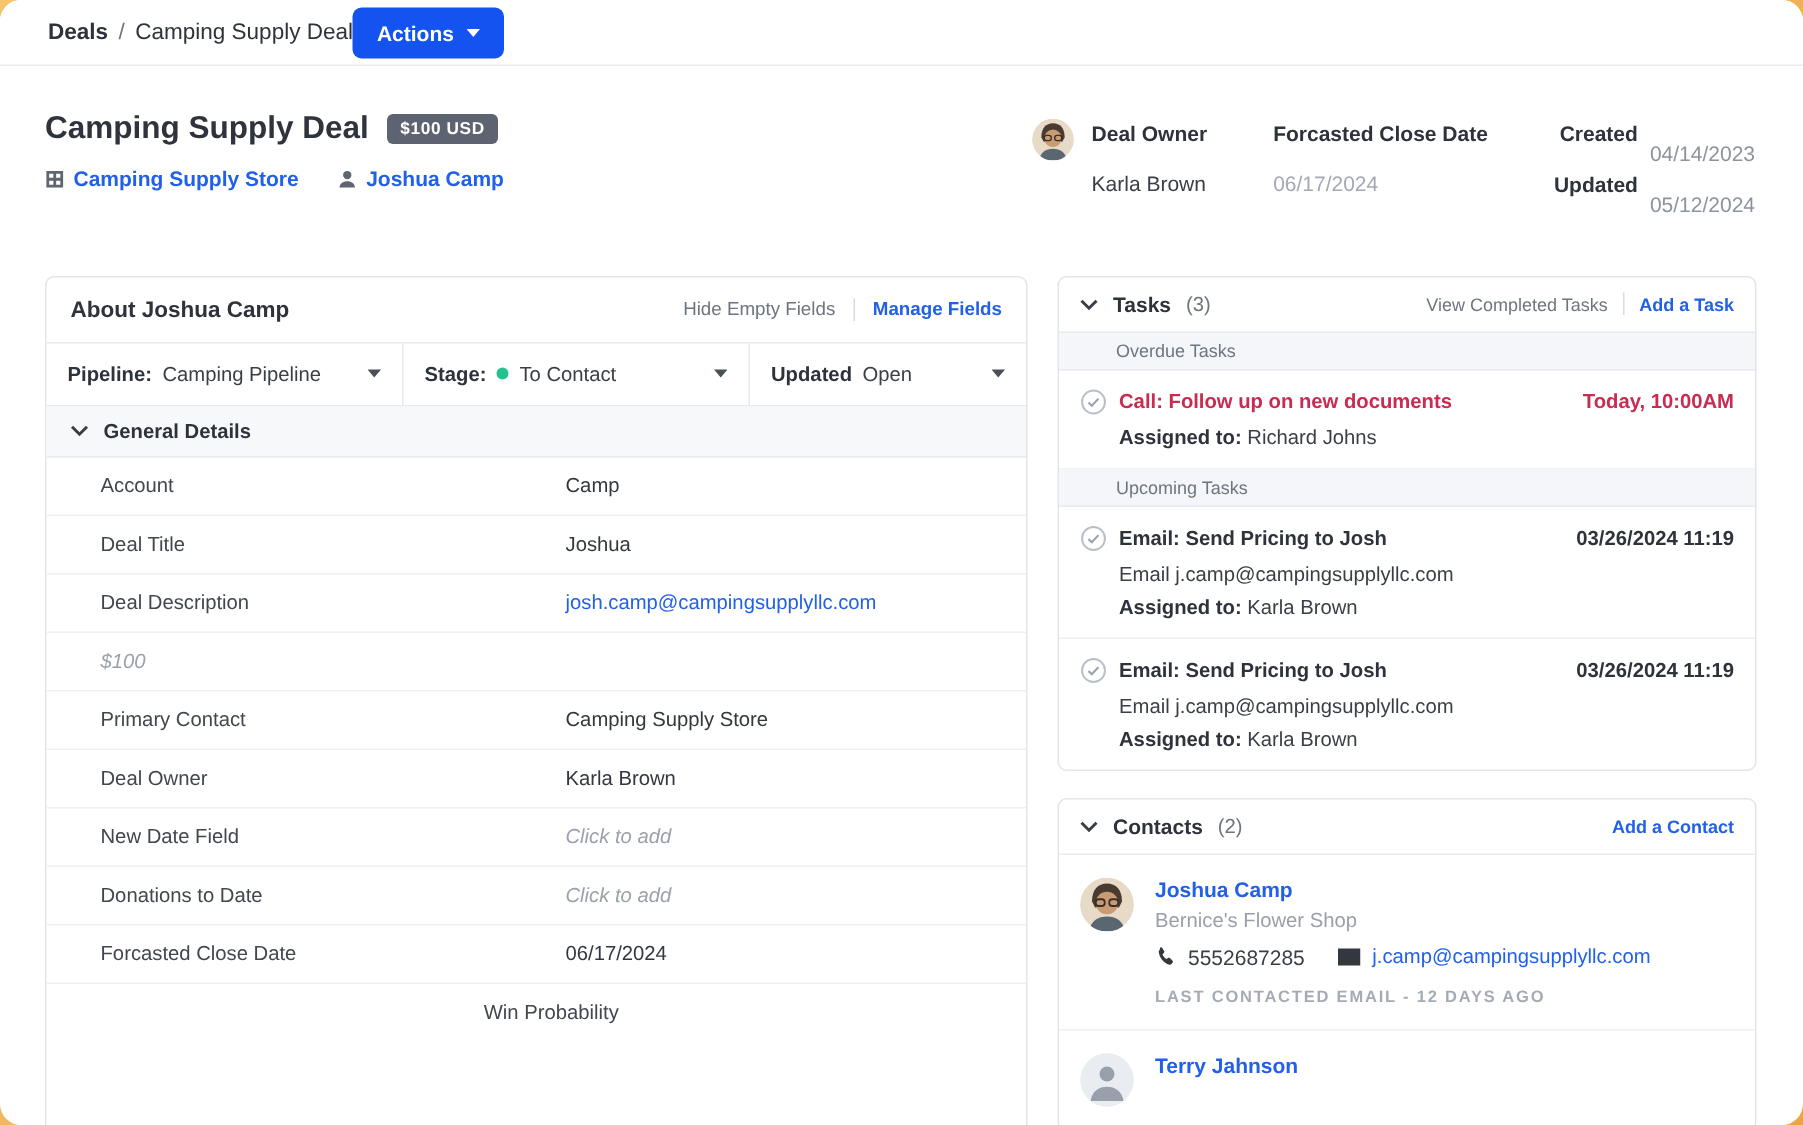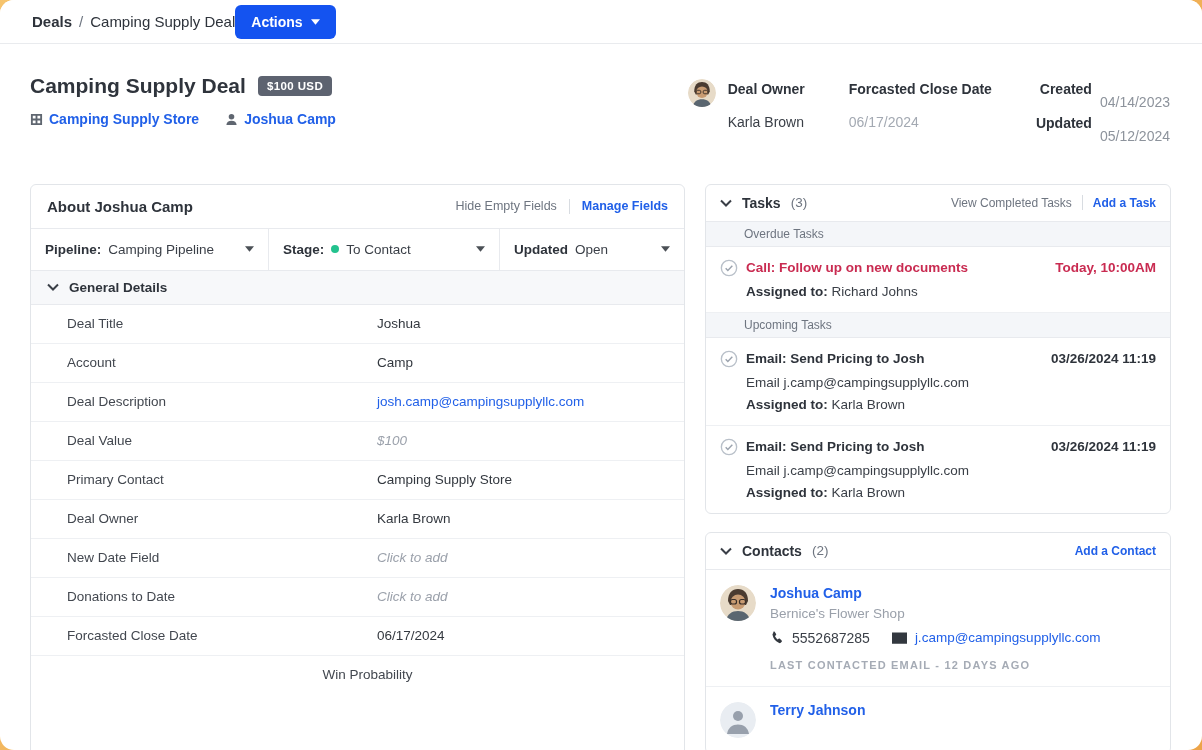--- a/index.html
+++ b/index.html
@@ -261,33 +261,32 @@
         </div>
       </div>
       <div class="section-bar">
         <svg class="chev" viewBox="0 0 12 8">
             <path d="M1 1.5 6 6.5 11 1.5"></path>
           </svg>
         <span class="section-title">General Details</span>
       </div>
 
       <div class="field-row">
+        <span class="field-label">Account</span>
+        <span class="field-value">Camp</span>
+      </div>
+      <div class="field-row">
         <span class="field-label">Deal Title</span>
         <span class="field-value">Joshua</span>
       </div>
       <div class="field-row">
-        <span class="field-label">Account</span>
-        <span class="field-value">Camp</span>
-      </div>
-      <div class="field-row">
         <span class="field-label">Deal Description</span>
         <span class="field-value link">josh.camp@campingsupplyllc.com</span>
       </div>
       <div class="field-row">
-        <span class="field-label">Deal Value</span>
         <span class="field-value muted">$100</span>
       </div>
       <div class="field-row">
         <span class="field-label">Primary Contact</span>
         <span class="field-value">Camping Supply Store</span>
       </div>
       <div class="field-row">
         <span class="field-label">Deal Owner</span>
         <span class="field-value">Karla Brown</span>
       </div>

